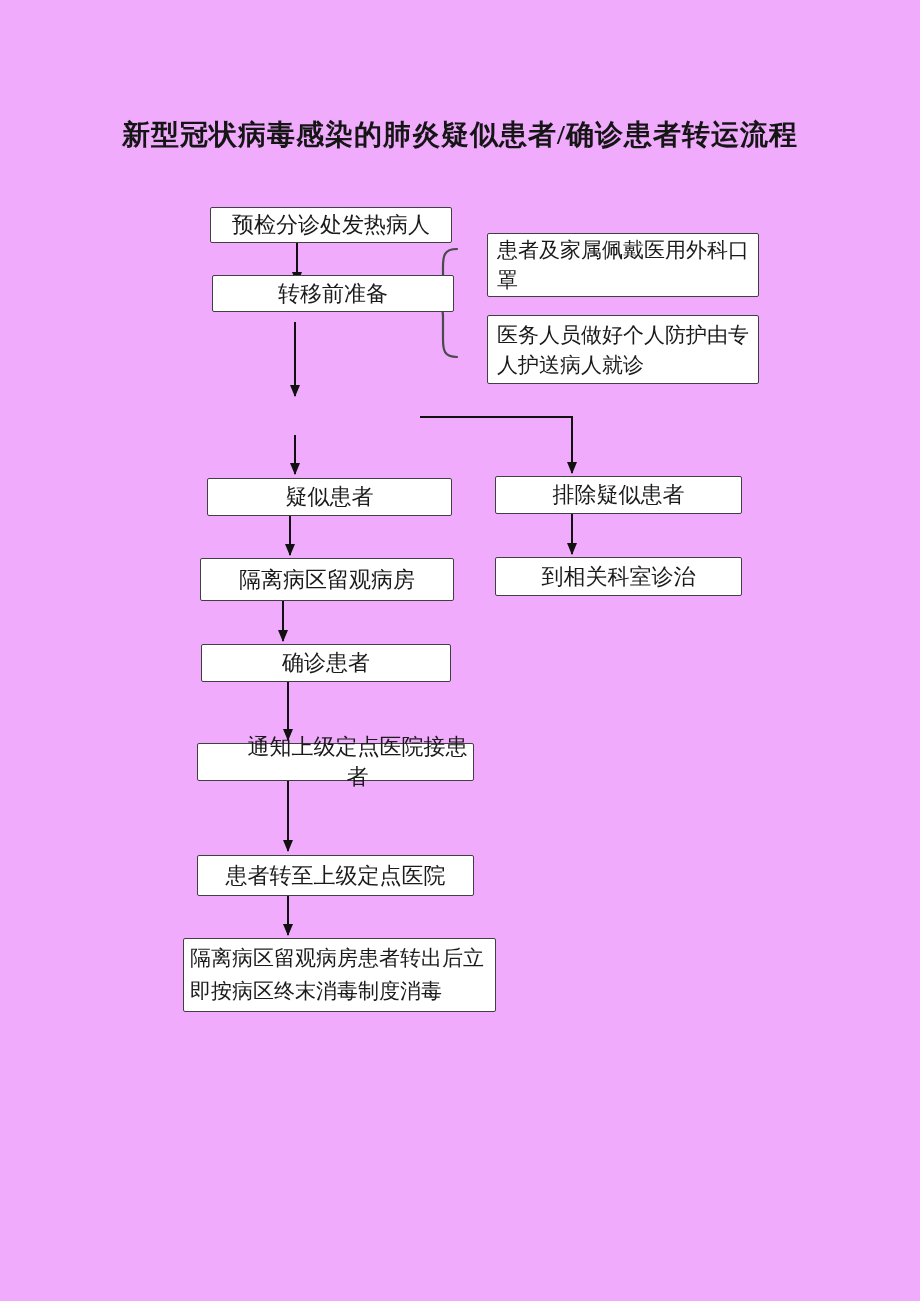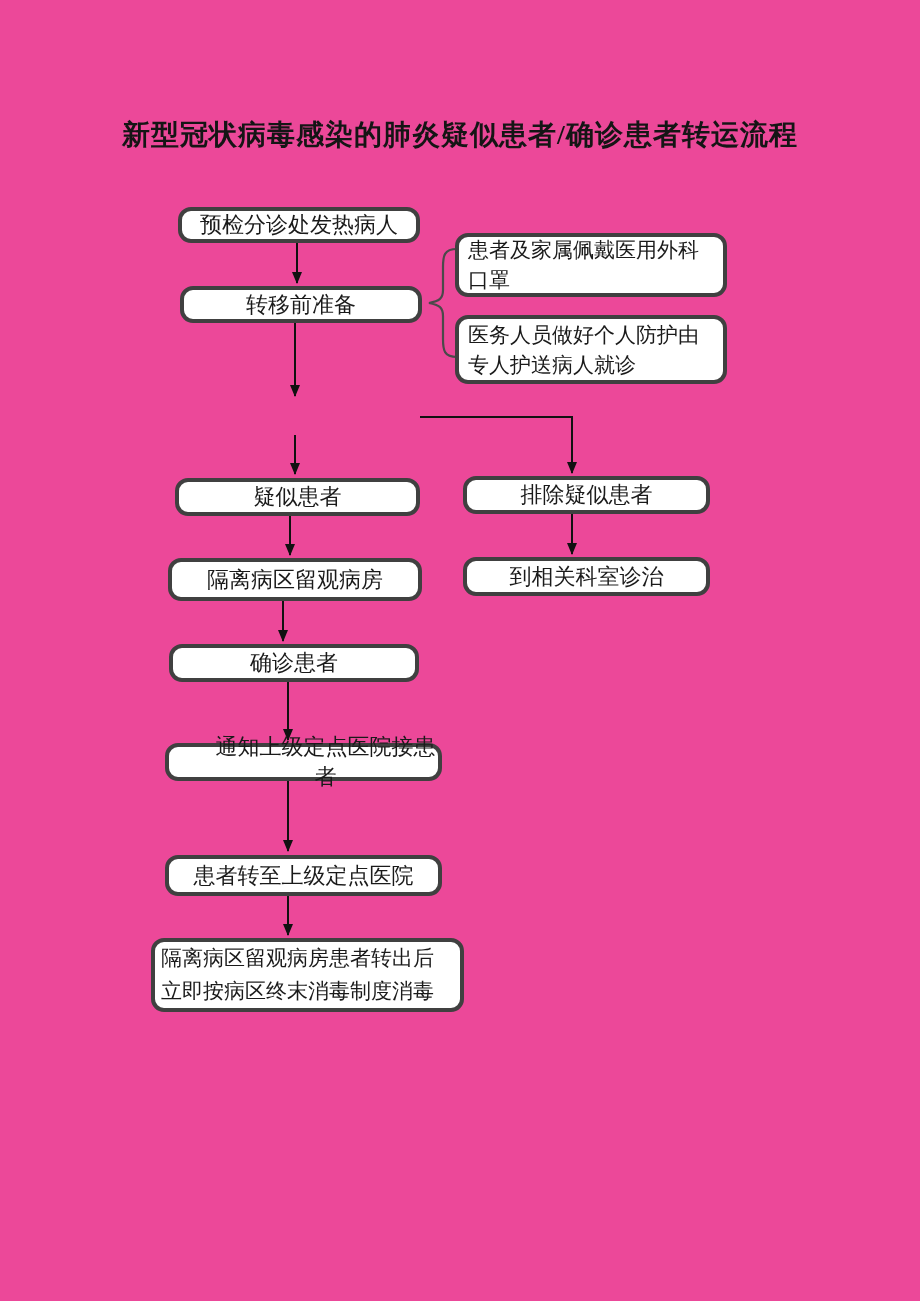--- a/index.html
+++ b/index.html
@@ -1,42 +1,43 @@
 <!DOCTYPE html>
 <html><head>
 <meta charset="utf-8">
 <style>
   html, body { margin:0; padding:0; background:#ffffff; }
   .page {
     position: relative;
     width: 920px;
     height: 1301px;
-    background: #ec4899;
+    background: #f0abfc;
     font-family: "Liberation Serif", "DejaVu Serif", serif;
     overflow: hidden;
   }
   .title {
     position: absolute;
     top: 116px; left: 0;
     width: 920px;
     margin: 0;
     text-align: center;
     font-size: 28px;
     font-weight: 700;
     letter-spacing: 1px;
     color: #151515;
   }
   .node {
     position: absolute;
     box-sizing: border-box;
     background: #ffffff;
-    border: 4px solid #404040;
-    border-radius: 13px;
+    border: 1px solid #404040;
+    border-radius: 2px;
     color: #1a1a1a;
     font-size: 22px;
+    margin-left: 32px;
   }
   .node.center {
     display: flex;
     align-items: center;
     justify-content: center;
     text-align: center;
   }
   .node.leftalign {
     font-size: 21px;
     line-height: 30px;
@@ -77,21 +78,21 @@
     <line x1="283" y1="601" x2="283" y2="641" stroke="#111111" stroke-width="2" marker-end="url(#arrowhead)"></line>
     <line x1="288" y1="682" x2="288" y2="740" stroke="#111111" stroke-width="2" marker-end="url(#arrowhead)"></line>
     <line x1="288" y1="781" x2="288" y2="851" stroke="#111111" stroke-width="2" marker-end="url(#arrowhead)"></line>
     <line x1="288" y1="896" x2="288" y2="935" stroke="#111111" stroke-width="2" marker-end="url(#arrowhead)"></line>
 
     <path d="M457,249 C444,249 443,256 443,267 L443,290 C443,299 439,301 429,303 C439,305 443,307 443,316 L443,339 C443,350 444,357 457,357" fill="none" stroke="#4a4a4a" stroke-width="2.2" stroke-linecap="round"></path>
   </svg>
 
   <div class="node center" style="left:178px; top:207px; width:242px; height:36px;">预检分诊处发热病人</div>
 
-  <div class="node center" style="left:180px; top:286px; width:242px; height:37px;">转移前准备</div>
+  <div class="node center" style="left:180px; top:275px; width:242px; height:37px;">转移前准备</div>
 
   <div class="node leftalign" style="left:455px; top:233px; width:272px; height:64px;">患者及家属佩戴医用外科口罩</div>
 
   <div class="node leftalign" style="left:455px; top:315px; width:272px; height:69px;">医务人员做好个人防护由专人护送病人就诊</div>
 
 
   <div class="node center" style="left:175px; top:478px; width:245px; height:38px;">疑似患者</div>
 
   <div class="node center" style="left:463px; top:476px; width:247px; height:38px;">排除疑似患者</div>
 

